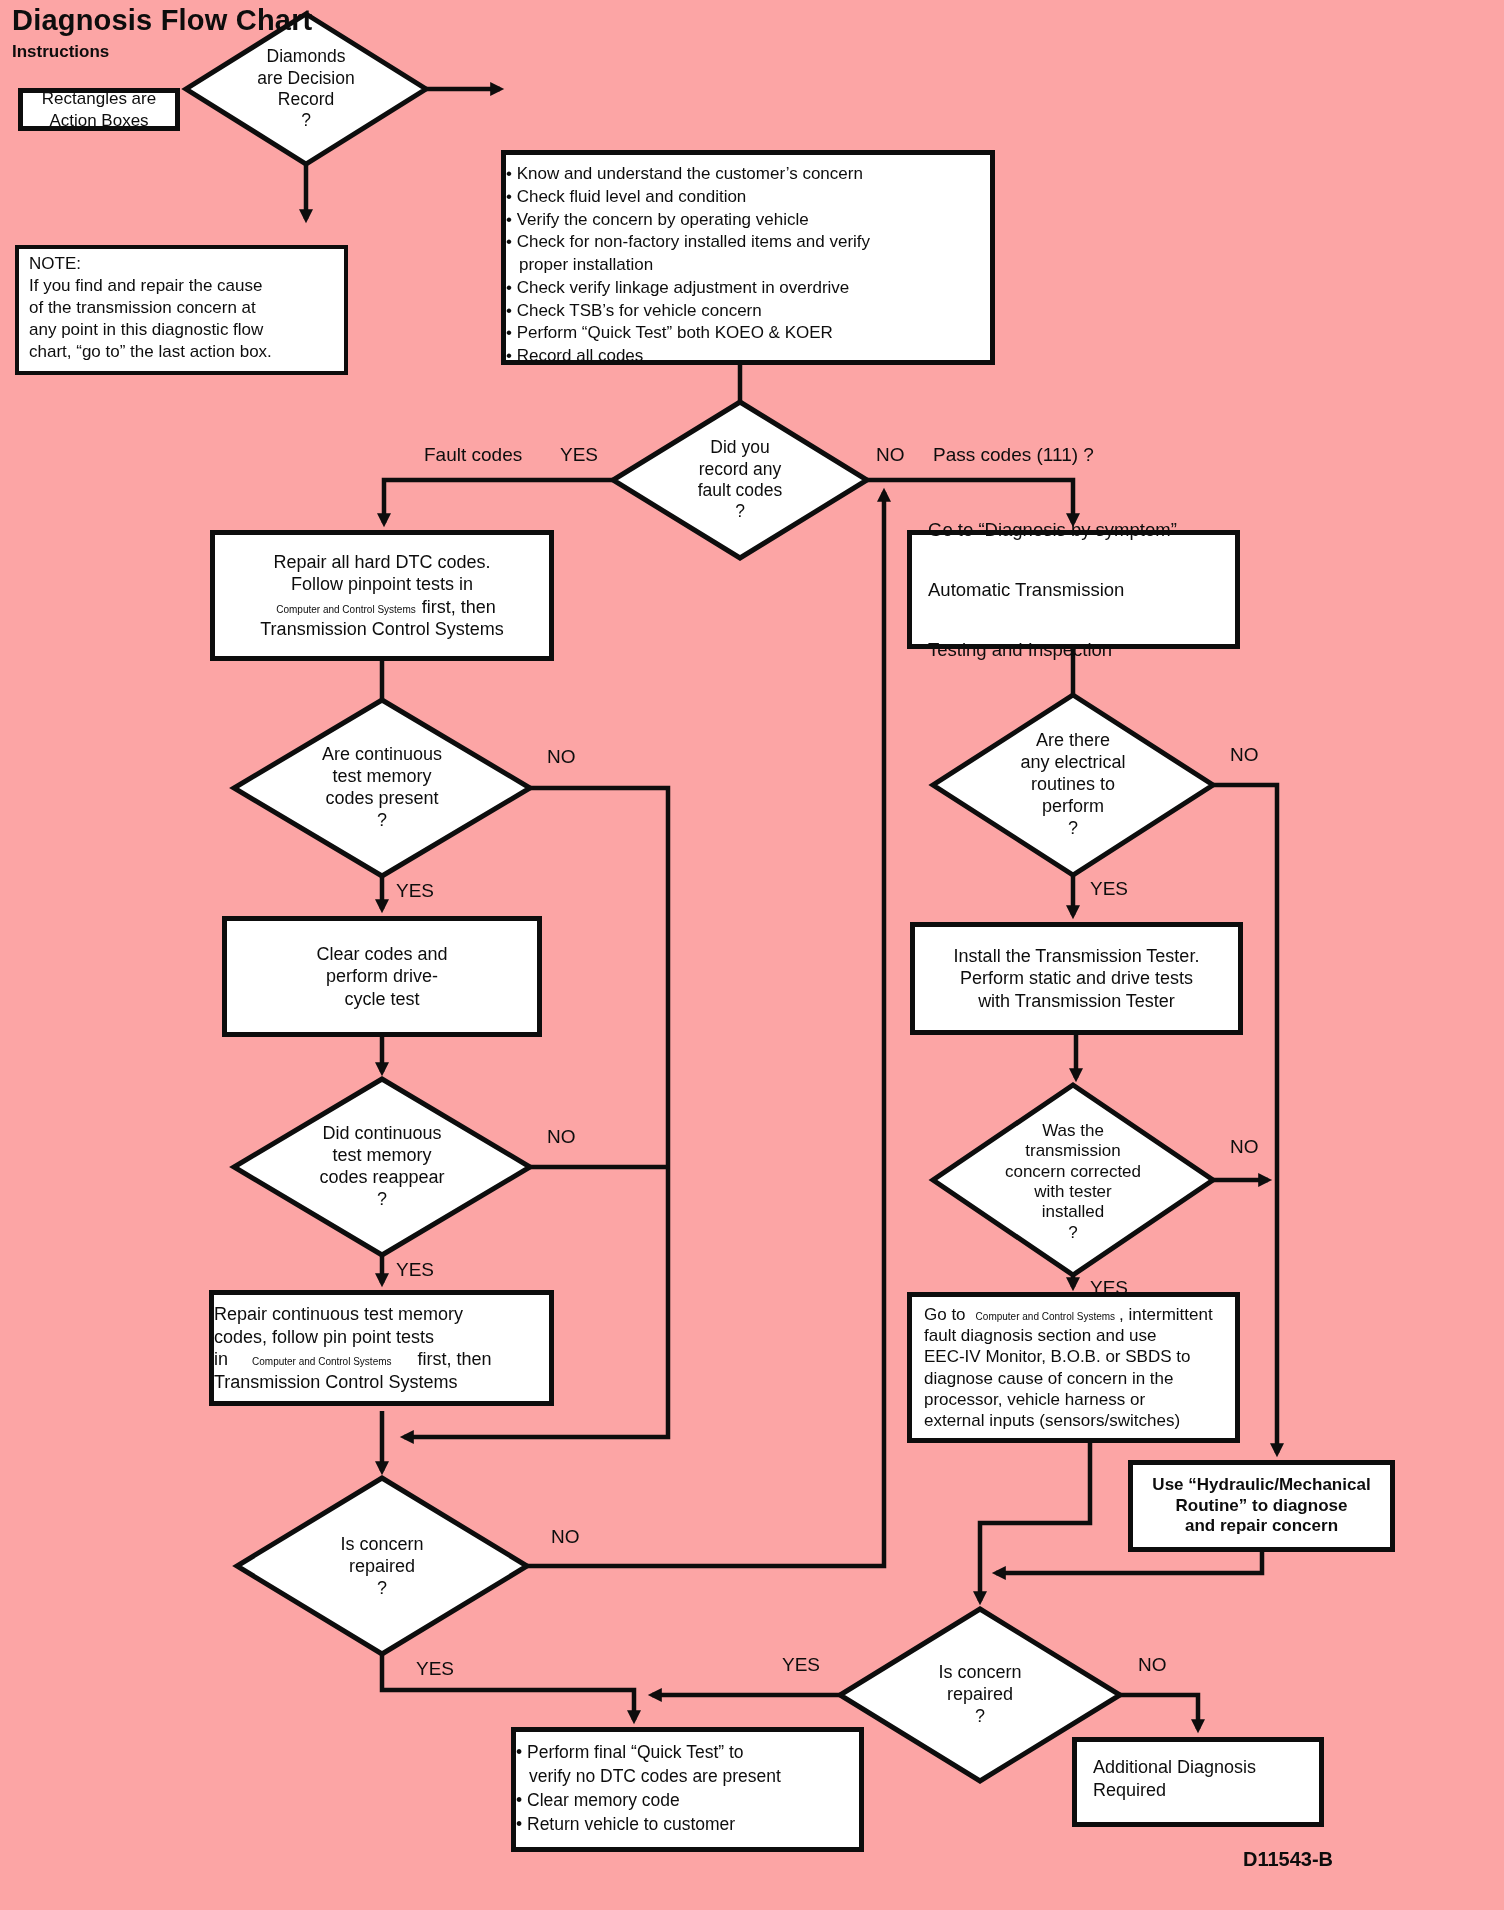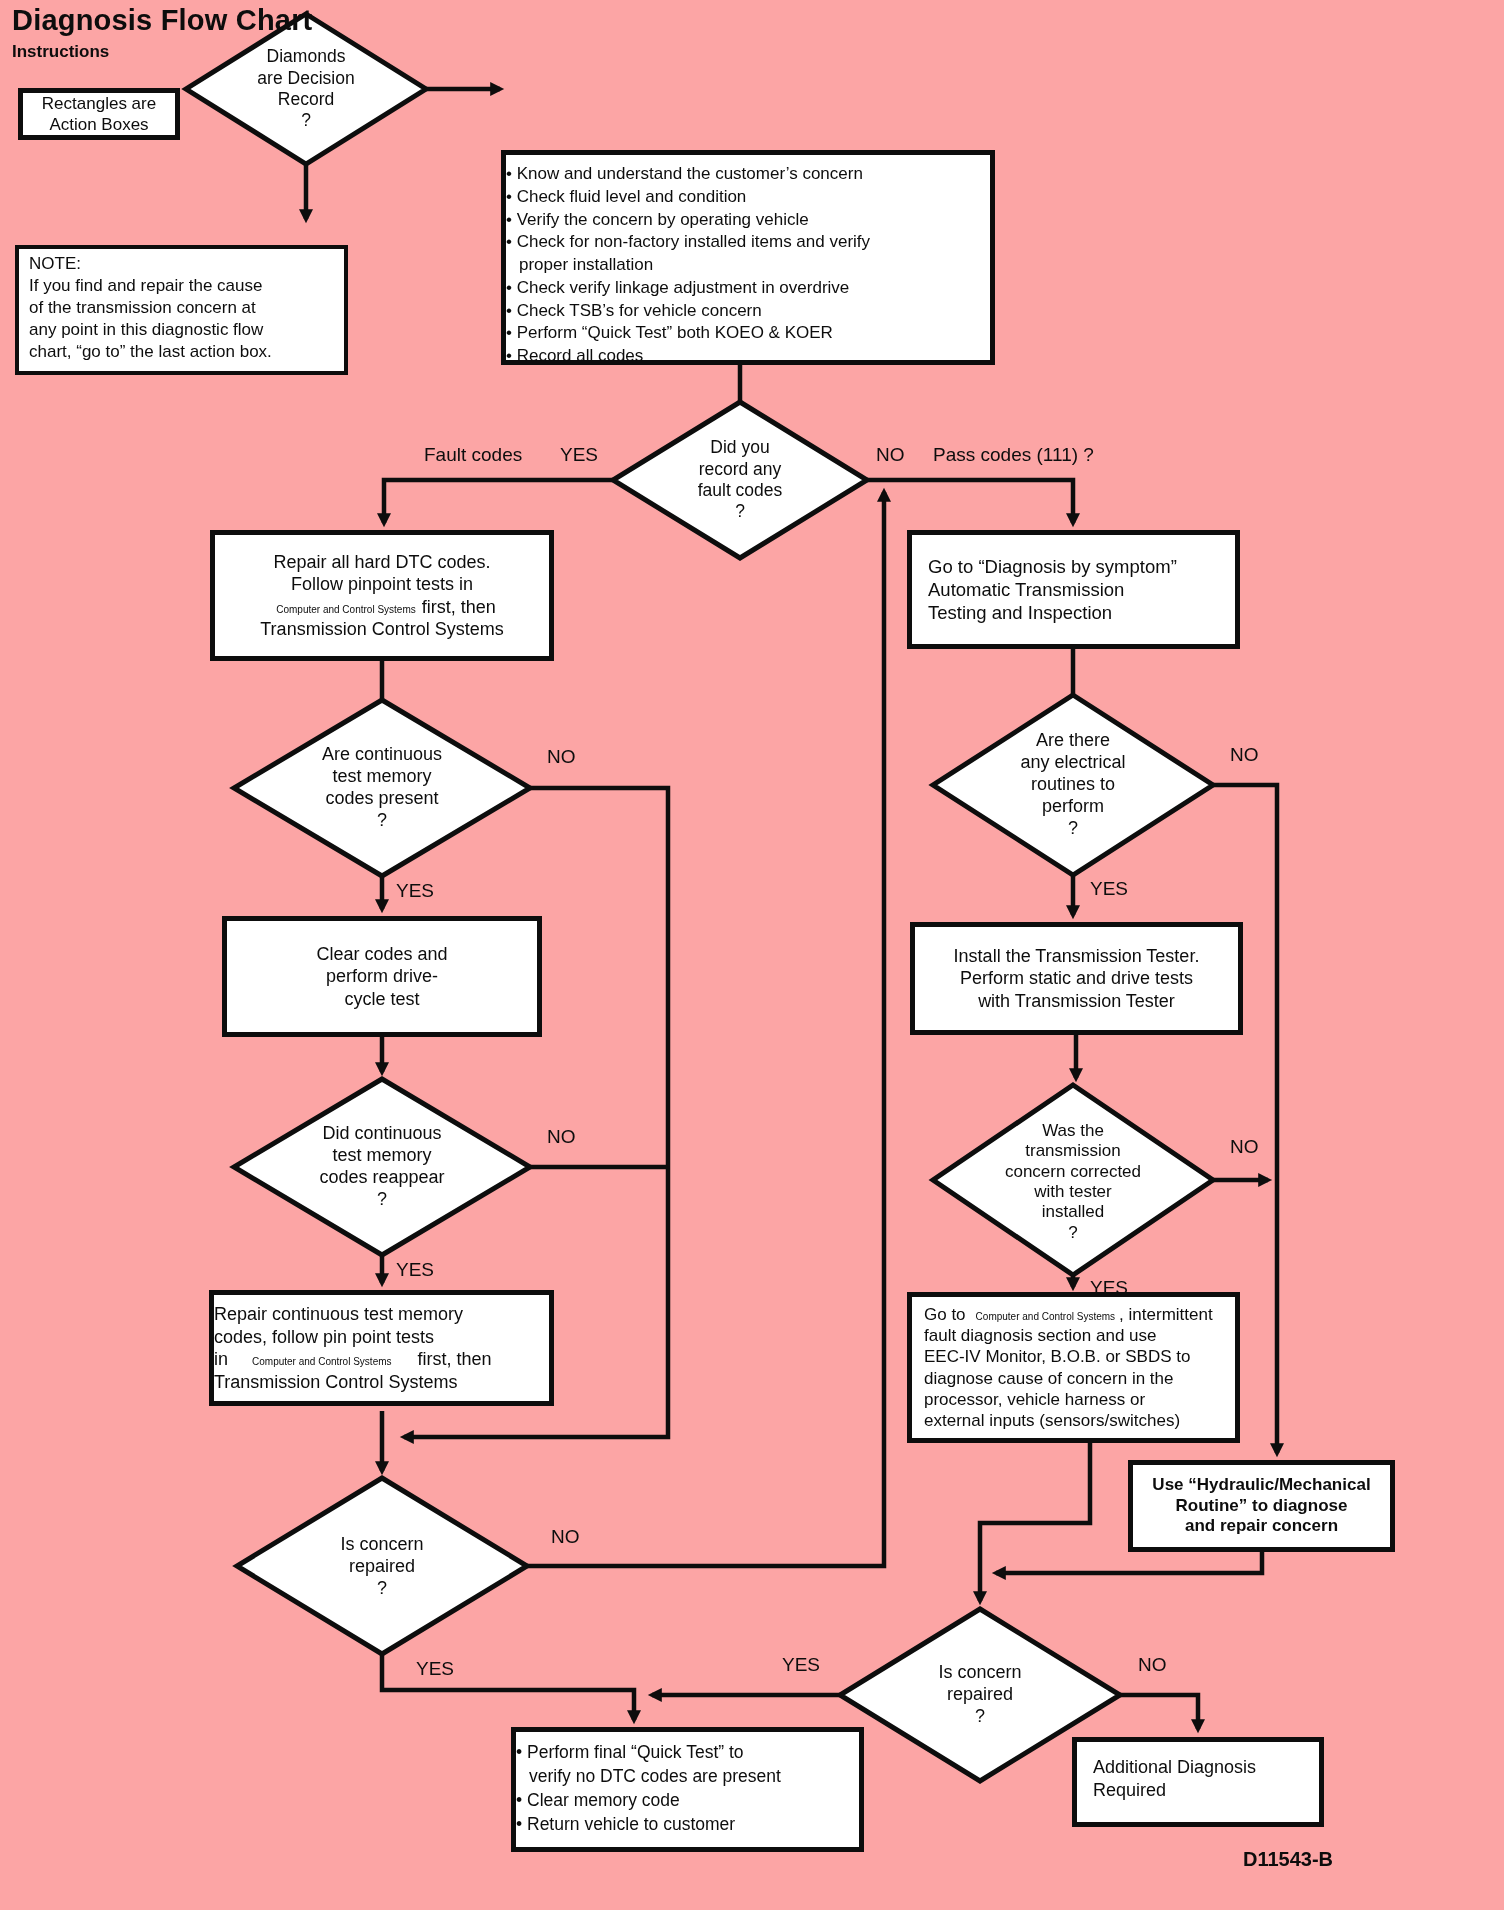--- a/index.html
+++ b/index.html
@@ -77,21 +77,21 @@
       <polygon points="382,1478 527,1566 382,1654 237,1566"></polygon>
       <polygon points="1073,695 1213,785 1073,875 933,785"></polygon>
       <polygon points="1073,1085 1213,1180 1073,1275 933,1180"></polygon>
       <polygon points="980,1609 1120,1695 980,1781 840,1695"></polygon>
     </g>
   </svg>
 
   <div class="title">Diagnosis Flow Chart</div>
   <div class="subtitle">Instructions</div>
 
-  <div class="box center" style="left:18px;top:88px;width:162px;height:52px;font-size:17px;">
+  <div class="box center" style="left:18px;top:88px;width:162px;height:43px;font-size:17px;">
     <div>Rectangles are</div>
     <div>Action Boxes</div>
   </div>
 
   <div class="dtext" style="left:206px;top:40px;width:200px;height:98px;font-size:17.5px;">
     <div>Diamonds</div>
     <div>are Decision</div>
     <div>Record</div>
     <div>?</div>
   </div>
@@ -167,21 +167,21 @@
   </div>
 
   <div class="dtext" style="left:292px;top:1522px;width:180px;height:90px;">
     <div>Is concern</div>
     <div>repaired</div>
     <div>?</div>
   </div>
   <div class="lbl" style="left:551px;top:1526px;">NO</div>
   <div class="lbl" style="left:416px;top:1658px;">YES</div>
 
-  <div class="box leftpad" style="left:907px;top:530px;width:333px;height:119px;font-size:18.5px;">
+  <div class="box leftpad" style="left:907px;top:530px;width:333px;height:119px;font-size:18.5px;gap:37px;">
     <div>Go to “Diagnosis by symptom”</div>
     <div>Automatic Transmission</div>
     <div>Testing and Inspection</div>
   </div>
 
   <div class="dtext" style="left:963px;top:720px;width:220px;height:130px;">
     <div>Are there</div>
     <div>any electrical</div>
     <div>routines to</div>
     <div>perform</div>

